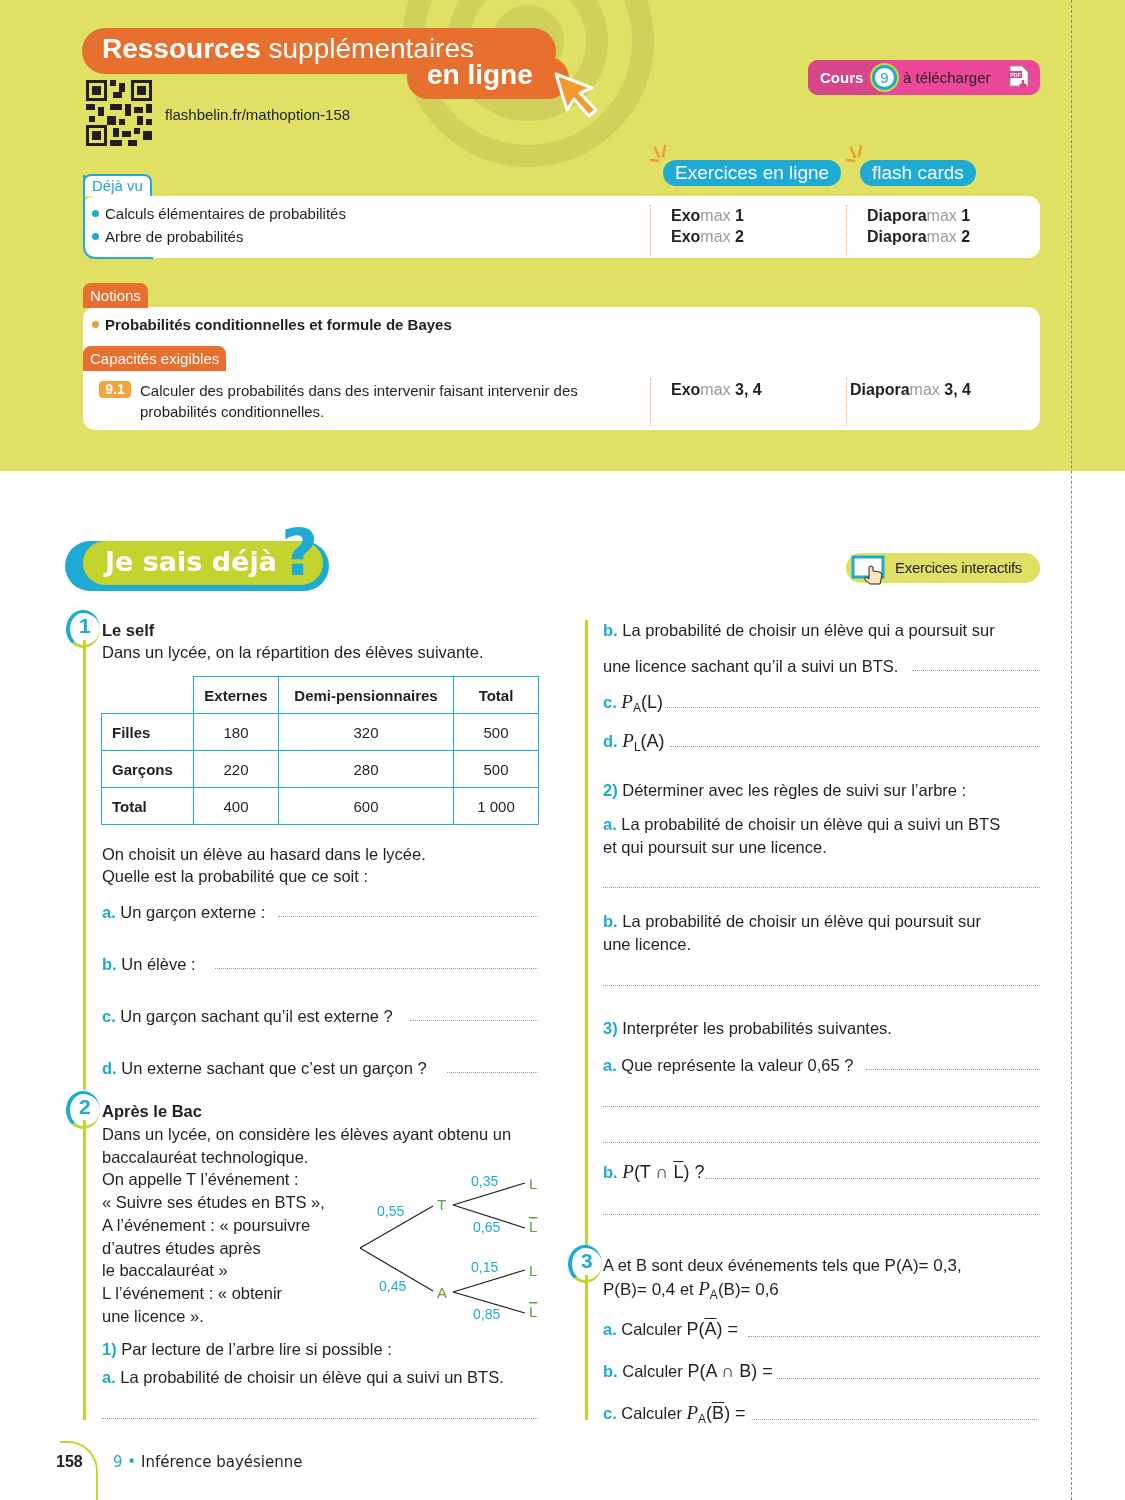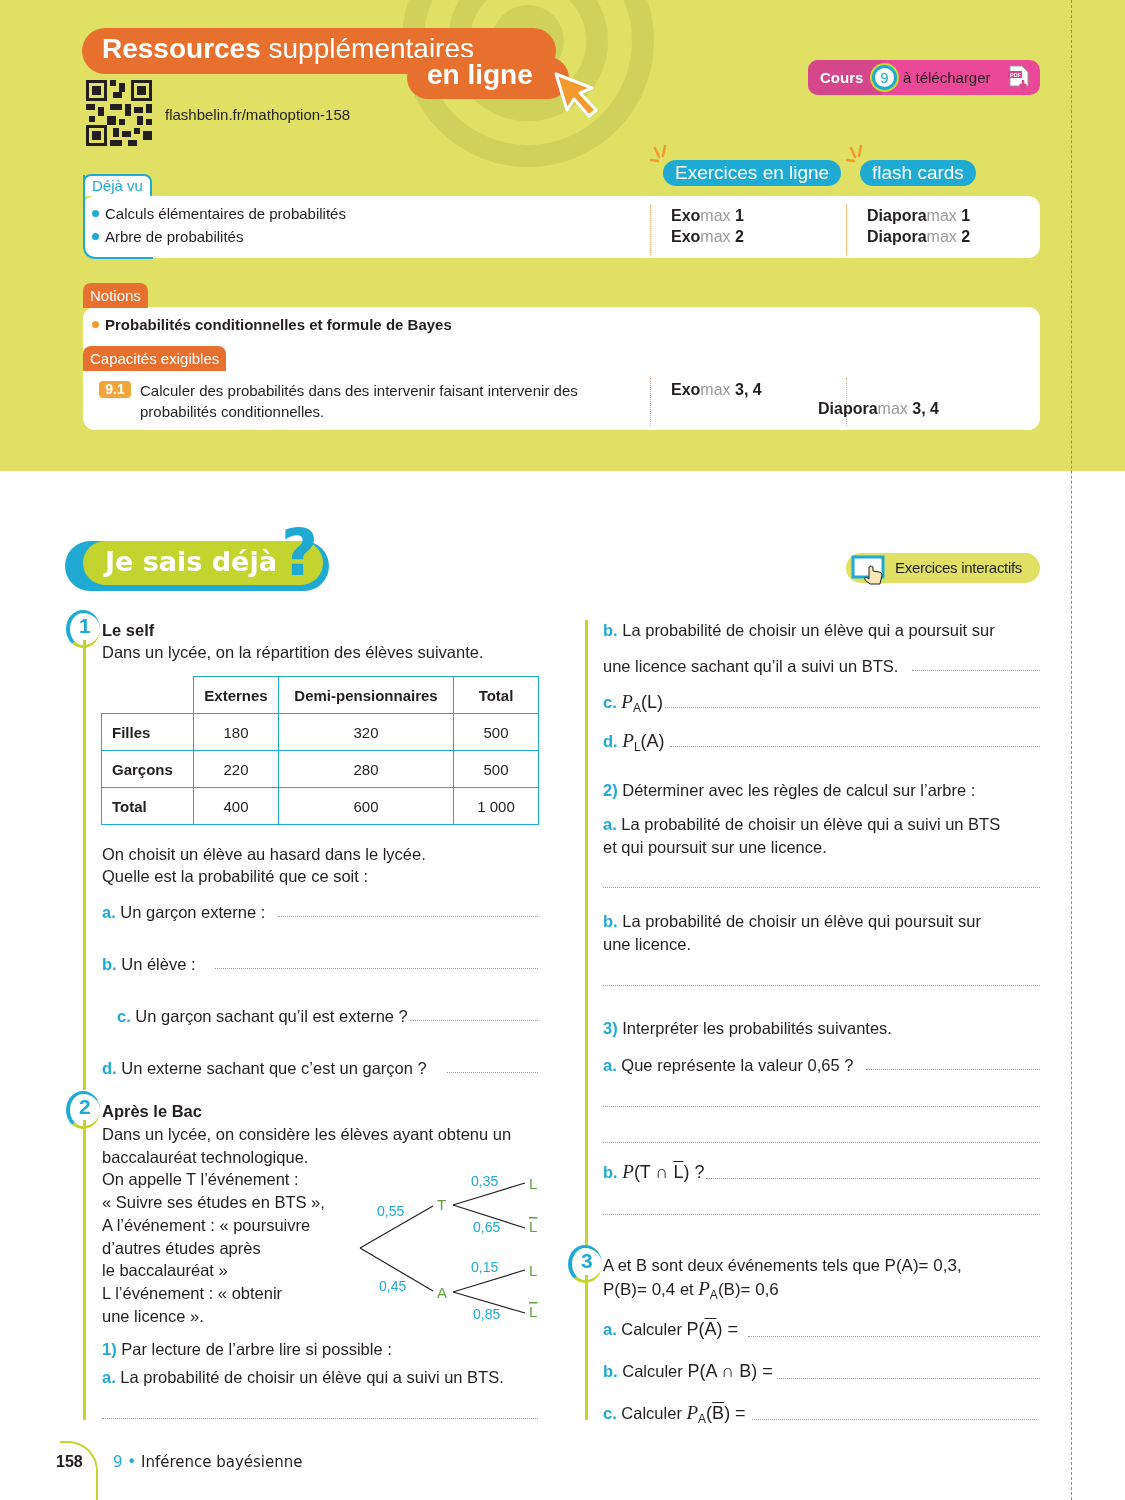--- a/index.html
+++ b/index.html
@@ -172,21 +172,21 @@
 
 <div class="card card2"></div>
 <div class="tab-orange" style="left:83px;top:283px;">Notions</div>
 <div class="bullet-row" style="left:92px;top:316px;font-weight:700;"><span class="dot" style="background:#f29a2e"></span><span>Probabilités conditionnelles et formule de Bayes</span></div>
 <div class="tab-orange" style="left:83px;top:346px;">Capacités exigibles</div>
 <div class="cap-badge">9.1</div>
 <div class="cap-text">Calculer des probabilités dans des intervenir faisant intervenir des probabilités conditionnelles.</div>
 <div class="vsep" style="left:650px;top:378px;height:48px;"></div>
 <div class="vsep" style="left:846px;top:378px;height:48px;"></div>
 <div class="res-item" style="left:671px;top:379px;"><b>Exo</b><span class="mx">max</span> <b>3, 4</b></div>
-<div class="res-item" style="left:818px;top:379px;margin-top:19px;"><b>Diapora</b><span class="mx">max</span> <b>3, 4</b></div>
+<div class="res-item" style="left:850px;top:379px;"><b>Diapora</b><span class="mx">max</span> <b>3, 4</b></div>
 
 <div class="jsd-wrap">
   <div class="jsd-blue"></div>
   <div class="jsd-green"></div>
   <div class="jsd-text">Je sais déjà</div>
   <div class="jsd-q" style="left:216px;">?</div>
 </div>
 
 <div class="ei-pill"></div>
 <svg class="ei-icon" viewBox="0 0 38 30">
@@ -232,21 +232,21 @@
 </tbody>
   </table>
 
 <div class="txt" style="left:102px;top:843px;">On choisit un élève au hasard dans le lycée.</div>
 <div class="txt" style="left:102px;top:865px;">Quelle est la probabilité que ce soit :</div>
 
 <div class="txt" style="left:102px;top:901px;"><span class="lbl">a.</span> <span>Un garçon externe :</span></div>
 <div class="dots" style="left:278px;top:916px;width:260px;"></div>
 <div class="txt" style="left:102px;top:953px;"><span class="lbl">b.</span> <span>Un élève :</span></div>
 <div class="dots" style="left:215px;top:968px;width:323px;"></div>
-<div class="txt" style="left:102px;top:1005px;margin-left:15px;"><span class="lbl">c.</span> <span>Un garçon sachant qu’il est externe ?</span></div>
+<div class="txt" style="left:102px;top:1005px;"><span class="lbl">c.</span> <span>Un garçon sachant qu’il est externe ?</span></div>
 <div class="dots" style="left:410px;top:1020px;width:128px;"></div>
 <div class="txt" style="left:102px;top:1057px;"><span class="lbl">d.</span> <span>Un externe sachant que c’est un garçon ?</span></div>
 <div class="dots" style="left:447px;top:1072px;width:91px;"></div>
 
 <div class="vbar" style="left:83px;top:1120px;height:300px;"></div>
 <div class="ex-num" style="left:66px;top:1091px;">
     <div class="arc"></div>
     <span class="n">2</span>
   </div>
 <div class="txt title" style="left:102px;top:1100px;">Après le Bac</div>
@@ -299,21 +299,21 @@
 
 <div class="txt" style="left:603px;top:619px;"><span class="lbl">b.</span> <span>La probabilité de choisir un élève qui a poursuit sur</span></div>
 <div class="txt" style="left:603px;top:655px;text-align:right;">une licence sachant qu’il a suivi un BTS.</div>
 <div class="dots" style="left:912px;top:670px;width:128px;"></div>
 
 <div class="txt" style="left:603px;top:690px;"><span class="lbl">c.</span> <span class="math">P</span><span class="sub">A</span><span style="font-size:18px">(L)</span></div>
 <div class="dots" style="left:665px;top:707px;width:375px;"></div>
 <div class="txt" style="left:603px;top:729px;"><span class="lbl">d.</span> <span class="math">P</span><span class="sub">L</span><span style="font-size:18px">(A)</span></div>
 <div class="dots" style="left:670px;top:746px;width:370px;"></div>
 
-<div class="txt" style="left:603px;top:779px;"><span class="lbl">2)</span> <span>Déterminer avec les règles de calcul sur l’arbre :</span></div>
+<div class="txt" style="left:603px;top:779px;"><span class="lbl">2)</span> <span>Déterminer avec les règles de suivi sur l’arbre :</span></div>
 <div class="txt" style="left:603px;top:813px;"><span class="lbl">a.</span> <span>La probabilité de choisir un élève qui a suivi un BTS</span></div>
 <div class="txt" style="left:603px;top:836px;">et qui poursuit sur une licence.</div>
 <div class="dots" style="left:603px;top:887px;width:437px;"></div>
 <div class="txt" style="left:603px;top:910px;"><span class="lbl">b.</span> <span>La probabilité de choisir un élève qui poursuit sur</span></div>
 <div class="txt" style="left:603px;top:933px;">une licence.</div>
 <div class="dots" style="left:603px;top:985px;width:437px;"></div>
 
 <div class="txt" style="left:603px;top:1017px;"><span class="lbl">3)</span> <span>Interpréter les probabilités suivantes.</span></div>
 <div class="txt" style="left:603px;top:1054px;"><span class="lbl">a.</span> <span>Que représente la valeur 0,65 ?</span></div>
 <div class="dots" style="left:866px;top:1069px;width:174px;"></div>

